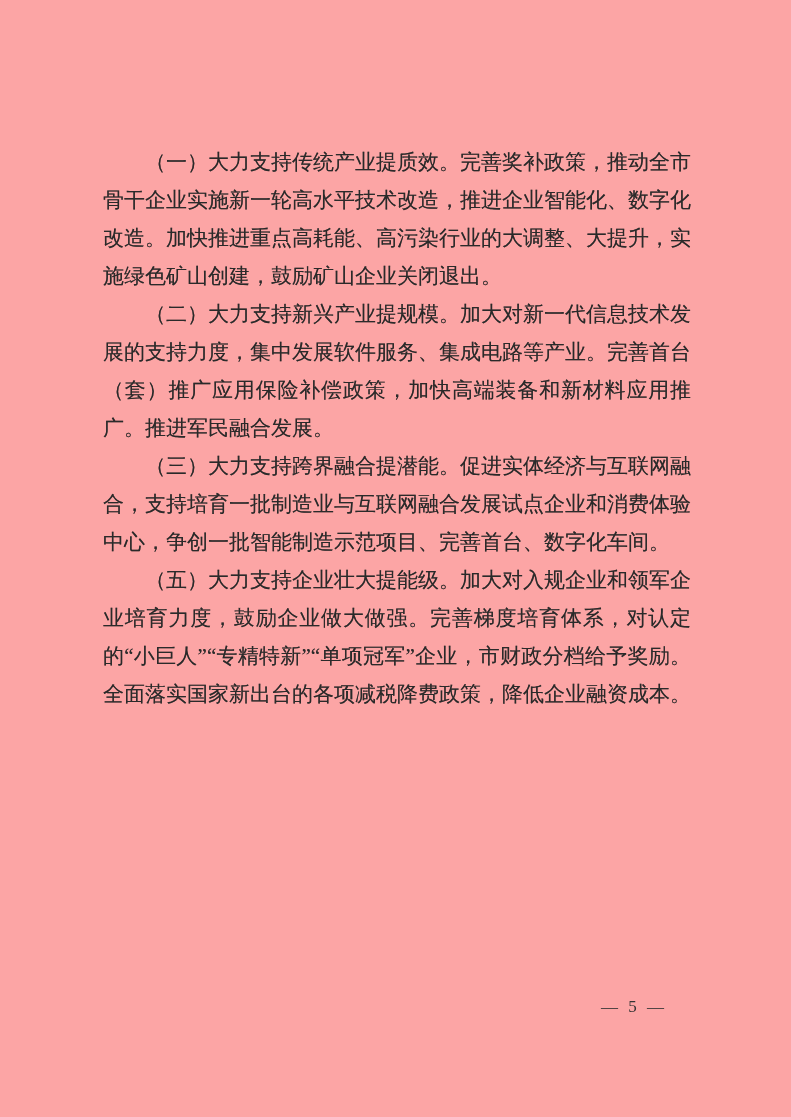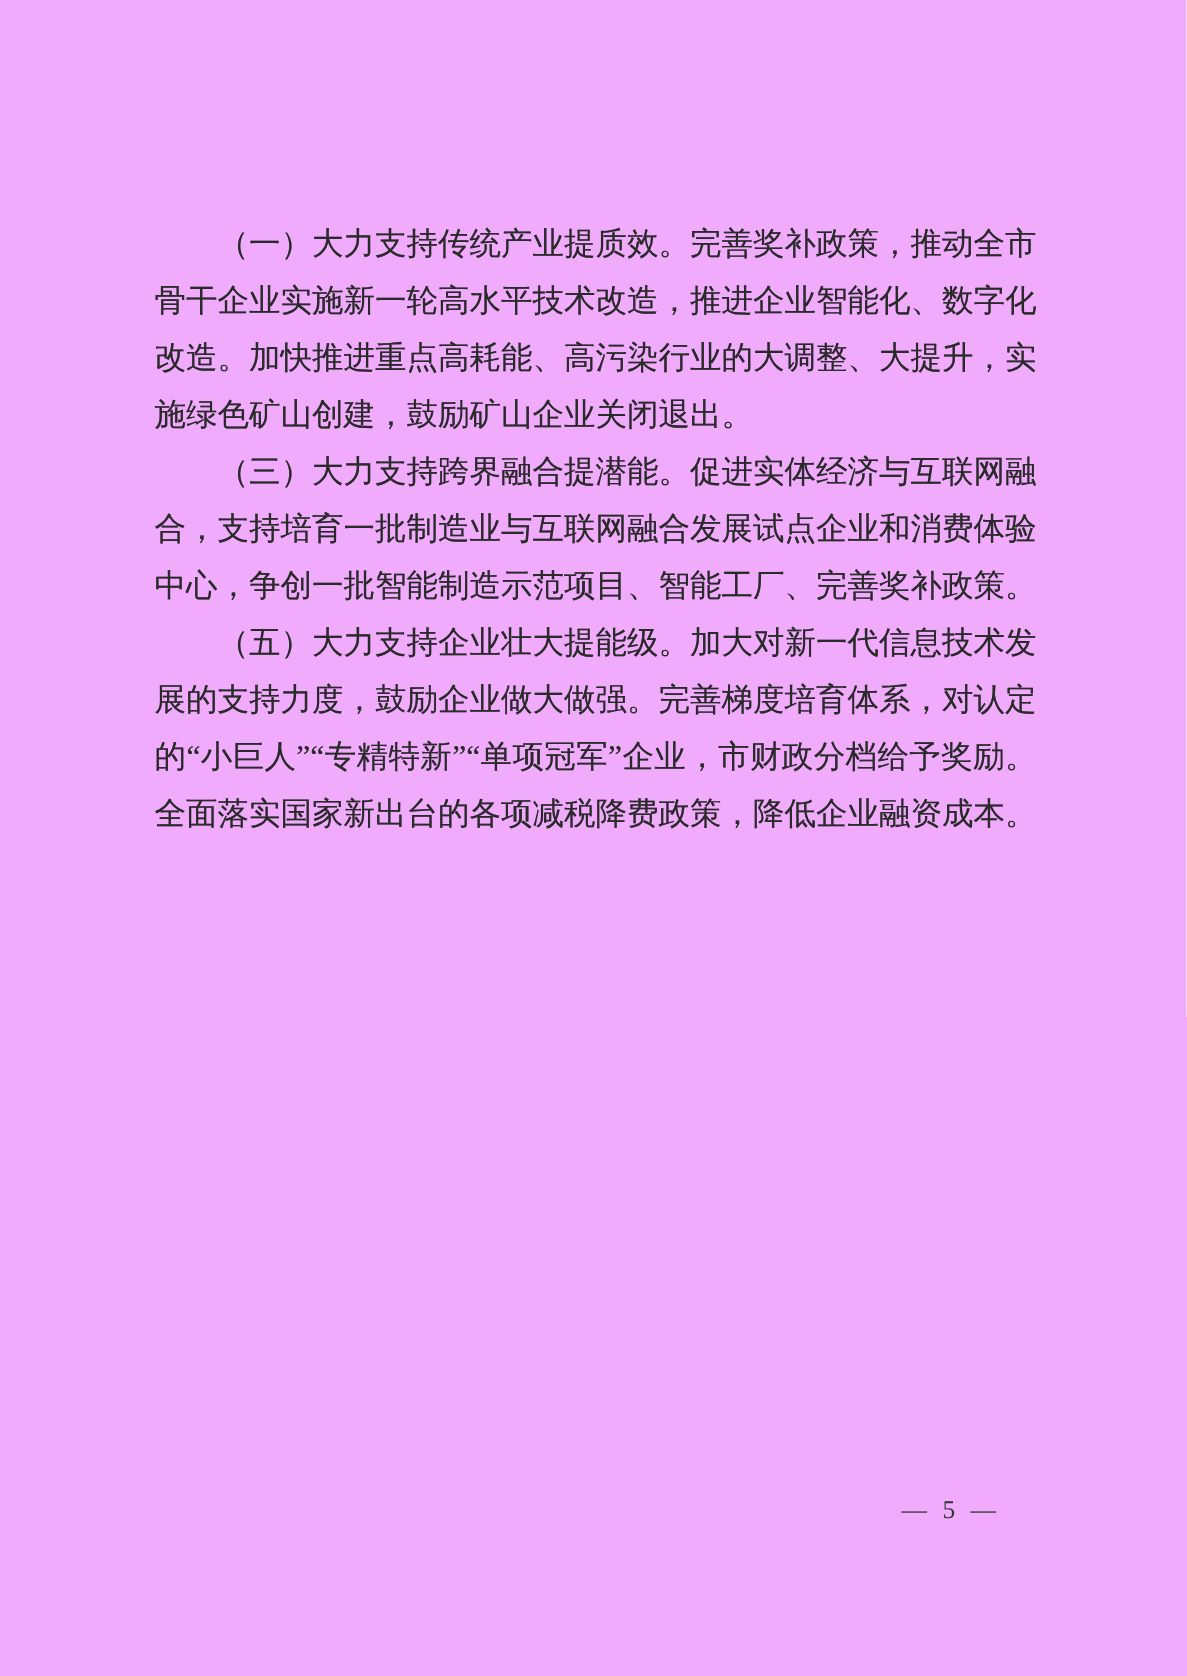--- a/index.html
+++ b/index.html
@@ -4,21 +4,21 @@
 <style>
   html, body {
     margin: 0;
     padding: 0;
     background: #ffffff;
   }
   .page {
     position: relative;
     width: 791px;
     height: 1117px;
-    background: #f0abfc;
+    background: #fca5a5;
     overflow: hidden;
     font-family: "Liberation Serif", serif;
   }
   .doc-body {
     position: absolute;
     left: 103px;
     top: 143px;
     width: 588px;
     font-size: 21px;
     line-height: 38px;
@@ -42,17 +42,18 @@
     color: #333333;
     white-space: nowrap;
   }
 </style>
 </head>
 <body>
 
 <div class="page">
   <div class="doc-body">
     <p>（一）大力支持传统产业提质效。完善奖补政策，推动全市骨干企业实施新一轮高水平技术改造，推进企业智能化、数字化改造。加快推进重点高耗能、高污染行业的大调整、大提升，实施绿色矿山创建，鼓励矿山企业关闭退出。</p>
-    <p>（三）大力支持跨界融合提潜能。促进实体经济与互联网融合，支持培育一批制造业与互联网融合发展试点企业和消费体验中心，争创一批智能制造示范项目、智能工厂、完善奖补政策。</p>
-    <p>（五）大力支持企业壮大提能级。加大对新一代信息技术发展的支持力度，鼓励企业做大做强。完善梯度培育体系，对认定的“小巨人”“专精特新”“单项冠军”企业，市财政分档给予奖励。全面落实国家新出台的各项减税降费政策，降低企业融资成本。</p>
+    <p>（二）大力支持新兴产业提规模。加大对新一代信息技术发展的支持力度，集中发展软件服务、集成电路等产业。完善首台（套）推广应用保险补偿政策，加快高端装备和新材料应用推广。推进军民融合发展。</p>
+    <p>（三）大力支持跨界融合提潜能。促进实体经济与互联网融合，支持培育一批制造业与互联网融合发展试点企业和消费体验中心，争创一批智能制造示范项目、完善首台、数字化车间。</p>
+    <p>（五）大力支持企业壮大提能级。加大对入规企业和领军企业培育力度，鼓励企业做大做强。完善梯度培育体系，对认定的“小巨人”“专精特新”“单项冠军”企业，市财政分档给予奖励。全面落实国家新出台的各项减税降费政策，降低企业融资成本。</p>
   </div>
   <div class="page-number">— 5 —</div>
 </div>
 
 </body></html>

